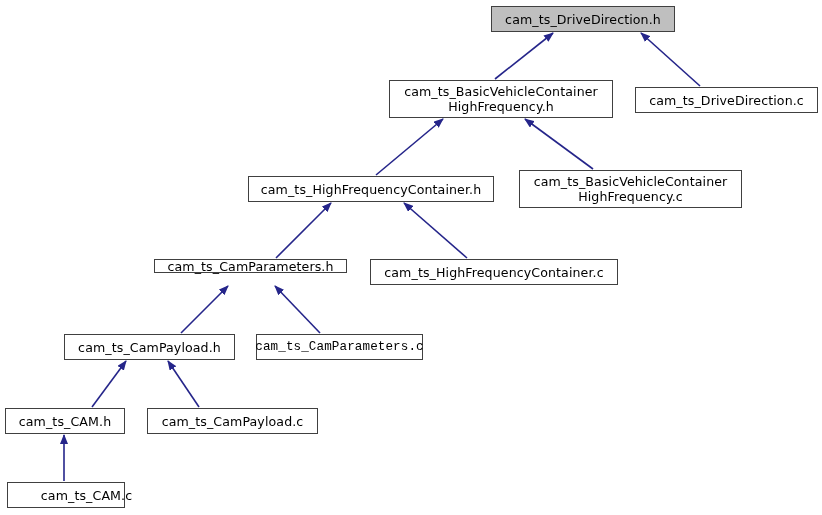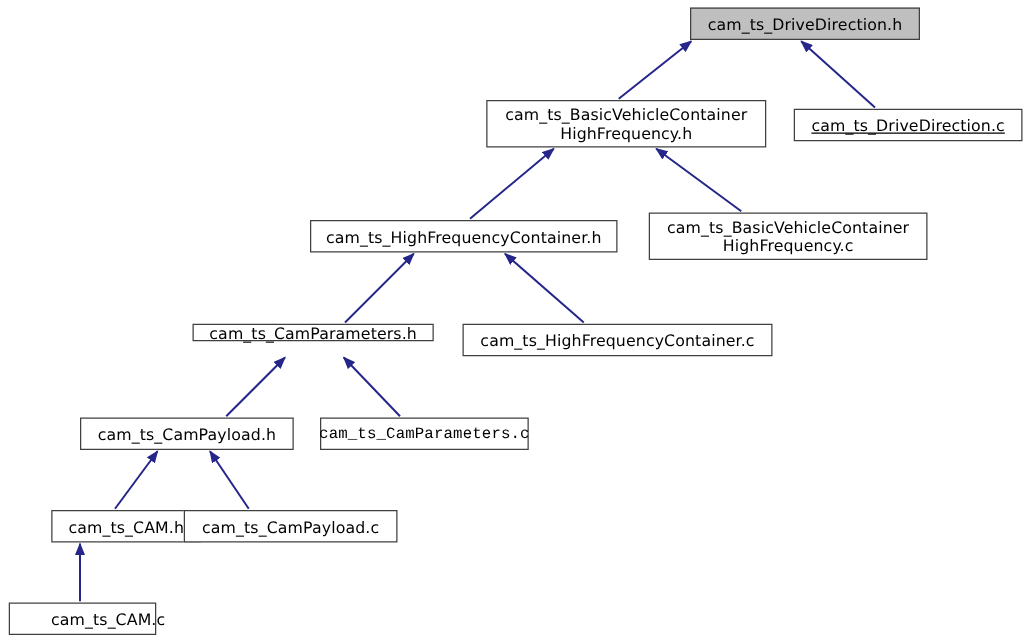--- a/index.html
+++ b/index.html
@@ -70,29 +70,29 @@
         <line x1="467" y1="258" x2="404" y2="203" stroke="#25258a" stroke-width="1.6" marker-end="url(#arrowhead)"></line>
         <line x1="181" y1="333" x2="228" y2="286" stroke="#25258a" stroke-width="1.6" marker-end="url(#arrowhead)"></line>
         <line x1="320" y1="333" x2="275" y2="286" stroke="#25258a" stroke-width="1.6" marker-end="url(#arrowhead)"></line>
         <line x1="92" y1="407" x2="126" y2="361" stroke="#25258a" stroke-width="1.6" marker-end="url(#arrowhead)"></line>
         <line x1="199" y1="407" x2="168" y2="361" stroke="#25258a" stroke-width="1.6" marker-end="url(#arrowhead)"></line>
         <line x1="64" y1="481" x2="64" y2="435" stroke="#25258a" stroke-width="1.6" marker-end="url(#arrowhead)"></line>
       </g>
   </svg>
 
   <div id="node-layer">
-      <div class="node highlight" style="left: 552px; top: 6px; width: 184px; height: 26px;"><span class="node-label">cam_ts_DriveDirection.h</span></div>
+      <div class="node highlight" style="left: 491px; top: 6px; width: 184px; height: 26px;"><span class="node-label">cam_ts_DriveDirection.h</span></div>
       <div class="node" style="left: 389px; top: 80px; width: 224px; height: 38px;"><span class="node-label">cam_ts_BasicVehicleContainer
 HighFrequency.h</span></div>
-      <div class="node" style="left: 635px; top: 87px; width: 183px; height: 26px; text-decoration: underline;"><span class="node-label">cam_ts_DriveDirection.c</span></div>
+      <div class="node" style="left: 635px; top: 87px; width: 183px; height: 26px;"><span class="node-label">cam_ts_DriveDirection.c</span></div>
       <div class="node" style="left: 248px; top: 176px; width: 246px; height: 26px;"><span class="node-label">cam_ts_HighFrequencyContainer.h</span></div>
       <div class="node" style="left: 519px; top: 170px; width: 223px; height: 38px;"><span class="node-label">cam_ts_BasicVehicleContainer
 HighFrequency.c</span></div>
       <div class="node" style="left: 154px; top: 259px; width: 193px; height: 14px;"><span class="node-label">cam_ts_CamParameters.h</span></div>
       <div class="node" style="left: 370px; top: 259px; width: 248px; height: 26px;"><span class="node-label">cam_ts_HighFrequencyContainer.c</span></div>
       <div class="node" style="left: 64px; top: 334px; width: 171px; height: 26px;"><span class="node-label">cam_ts_CamPayload.h</span></div>
       <div class="node" style="left: 256px; top: 334px; width: 167px; height: 26px; font-family: Liberation Mono, monospace;"><span class="node-label">cam_ts_CamParameters.c</span></div>
-      <div class="node" style="left: 5px; top: 408px; width: 120px; height: 26px; margin-left: 36px;"><span class="node-label">cam_ts_CAM.h</span></div>
+      <div class="node" style="left: 5px; top: 408px; width: 120px; height: 26px;"><span class="node-label">cam_ts_CAM.h</span></div>
       <div class="node" style="left: 147px; top: 408px; width: 171px; height: 26px;"><span class="node-label">cam_ts_CamPayload.c</span></div>
       <div class="node" style="left: 7px; top: 482px; width: 118px; height: 26px; padding-left: 41px;"><span class="node-label">cam_ts_CAM.c</span></div>
     </div>
 
 </div>
 
 </body></html>

